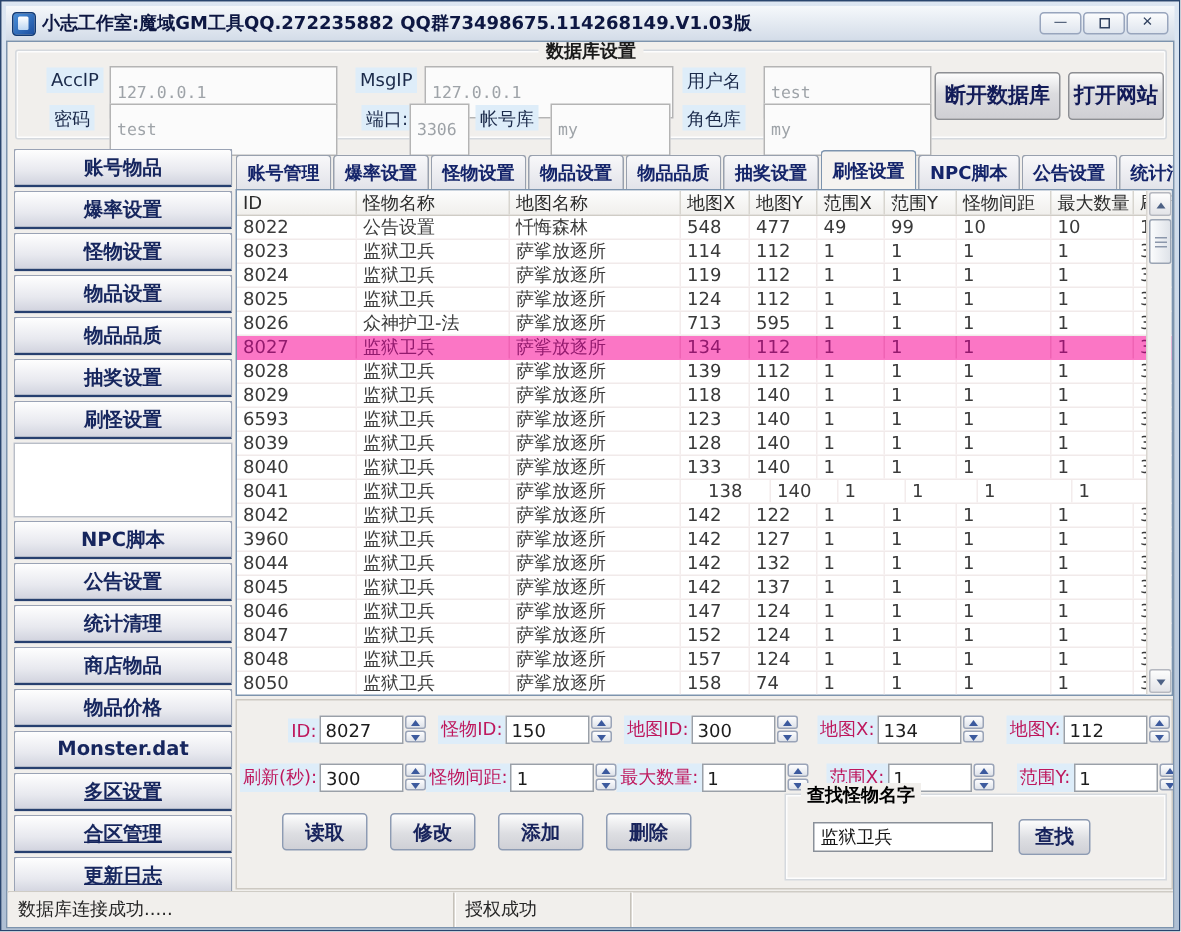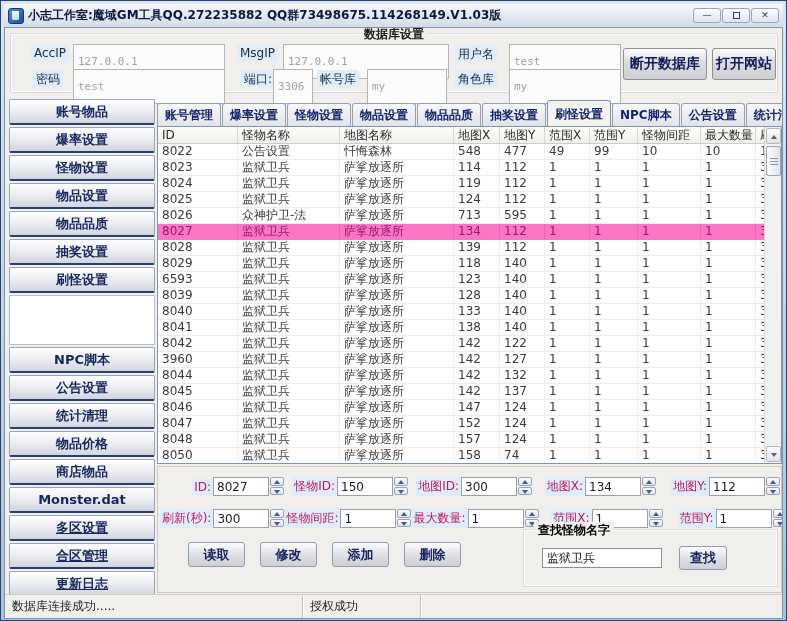--- a/index.html
+++ b/index.html
@@ -165,22 +165,22 @@
         <button class="side-btn">爆率设置</button>
         <button class="side-btn">怪物设置</button>
         <button class="side-btn">物品设置</button>
         <button class="side-btn">物品品质</button>
         <button class="side-btn">抽奖设置</button>
         <button class="side-btn">刷怪设置</button>
         <div class="side-spacer"></div>
         <button class="side-btn">NPC脚本</button>
         <button class="side-btn">公告设置</button>
         <button class="side-btn">统计清理</button>
+        <button class="side-btn">商店物品</button>
         <button class="side-btn">物品价格</button>
-        <button class="side-btn">商店物品</button>
         <button class="side-btn">Monster.dat</button>
         <button class="side-btn u">多区设置</button>
         <button class="side-btn u">合区管理</button>
         <button class="side-btn u">更新日志</button>
       </div>
 
     <div class="main">
       <div class="tabstrip">
         <div style="display:flex;align-items:flex-end;">
             <div class="tab">账号管理</div>
@@ -340,21 +340,21 @@
               <div class="gcell" style="width: 45px;">1</div>
               <div class="gcell" style="width: 48px;">1</div>
               <div class="gcell" style="width: 63px;">1</div>
               <div class="gcell" style="width: 55px;">1</div>
               <div class="gcell" style="width: 60px;">3</div>
             </div>
             <div class="grow">
               <div class="gcell" style="width: 80px;">8041</div>
               <div class="gcell" style="width: 102px;">监狱卫兵</div>
               <div class="gcell" style="width: 114px;">萨挲放逐所</div>
-              <div class="gcell" style="width: 46px;">138</div>
+              <div class="gcell" style="width: 46px; margin-left: 14px;">138</div>
               <div class="gcell" style="width: 45px;">140</div>
               <div class="gcell" style="width: 45px;">1</div>
               <div class="gcell" style="width: 48px;">1</div>
               <div class="gcell" style="width: 63px;">1</div>
               <div class="gcell" style="width: 55px;">1</div>
               <div class="gcell" style="width: 60px;">3</div>
             </div>
             <div class="grow">
               <div class="gcell" style="width: 80px;">8042</div>
               <div class="gcell" style="width: 102px;">监狱卫兵</div>

